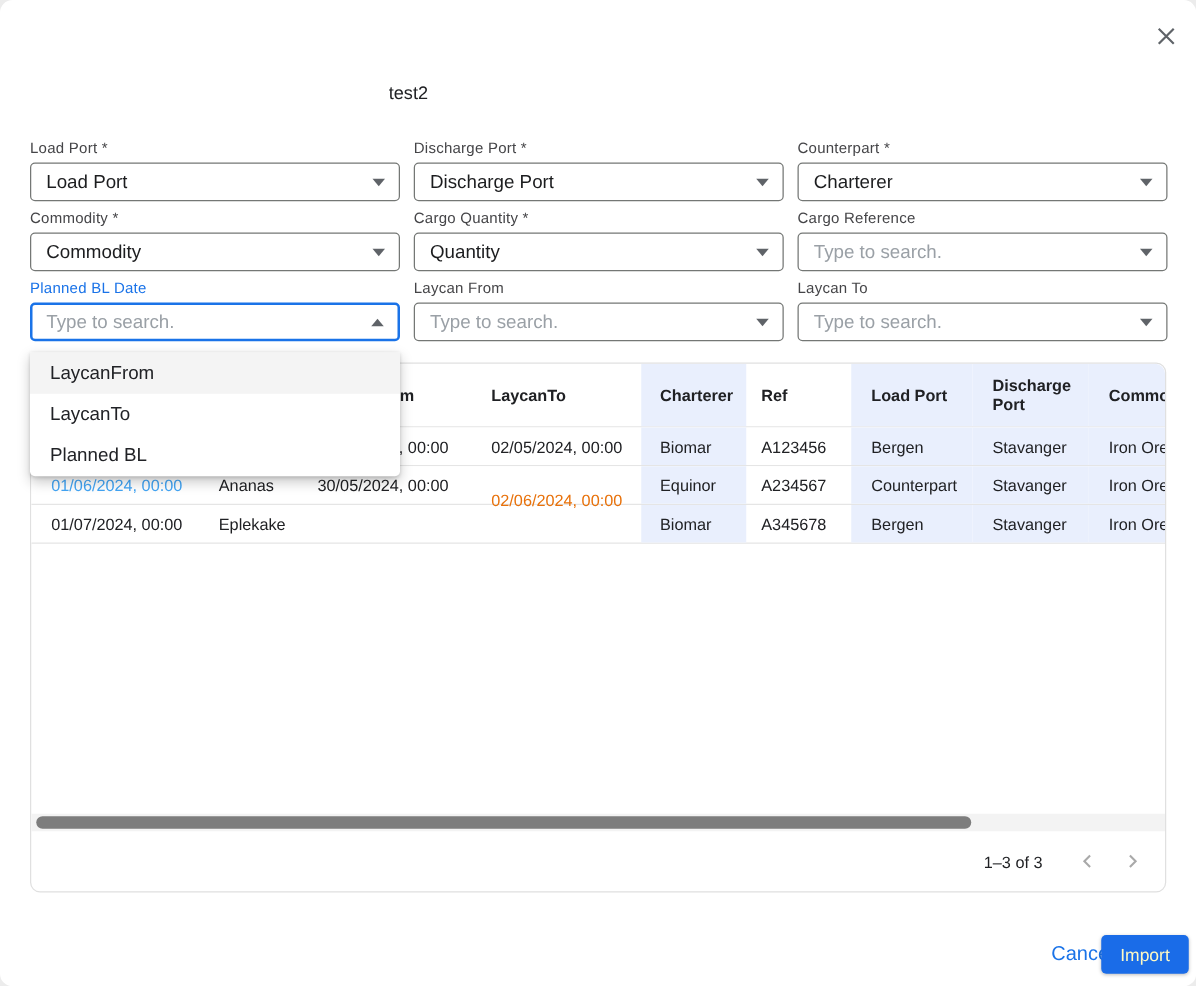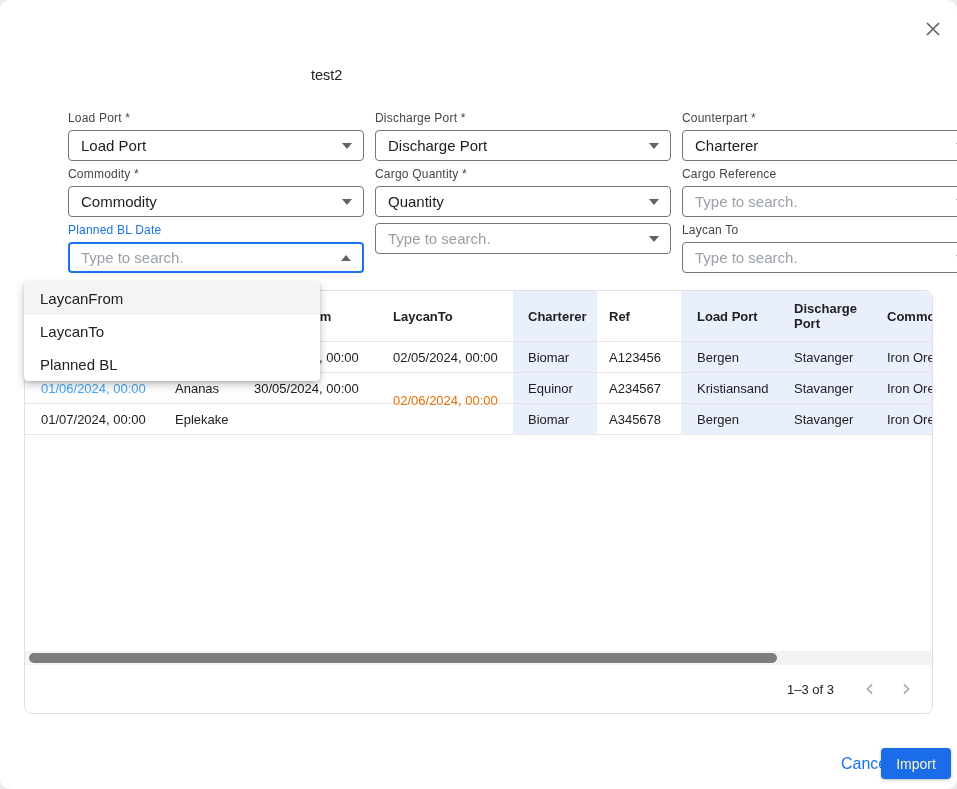--- a/index.html
+++ b/index.html
@@ -9,21 +9,21 @@
 
   
   .dlg-title { position:absolute; left:24px; top:15px; font-size:21px; font-weight:400; color:#1f1f1f; letter-spacing:.1px; }
   .close-btn { position:absolute; left:919px; top:15px; width:28px; height:28px; background:none; border:none; cursor:pointer; display:flex; align-items:center; justify-content:center; }
 
   
   .upload-btn { position:absolute; left:24px; top:60px; width:272px; height:31px; background:var(--button-blue); color:#fff; border:none; border-radius:4px; font-size:13px; font-family:"Liberation Sans",sans-serif; font-weight:500; letter-spacing:.3px; display:flex; align-items:center; justify-content:center; gap:9px; cursor:pointer; box-shadow:0 1px 2px rgba(0,0,0,.15); }
   .file-name { position:absolute; left:311px; top:67px; font-size:14.5px; color:#202124; }
 
   
-  .field { position:absolute; width:296px;margin-left:44px; }
+  .field { position:absolute; width:296px; }
   .f-c0 { left:24px; }  .f-c1 { left:331px; } .f-c2 { left:638px; }
   .f-r0 { top:111px; }  .f-r1 { top:167px; }  .f-r2 { top:223px; }
   .field label { display:block; font-size:12px; color:#454548; margin-bottom:5px; letter-spacing:.2px; }
   .field.focused label { color:var(--accent); }
   .selectbox { position:relative; height:31px; border:1px solid var(--border-grey); border-radius:4px; background:#fff; display:flex; align-items:center; padding:0 30px 0 12px; cursor:pointer; }
   .field.focused .selectbox { border:2px solid var(--accent); padding-left:11px; }
   .selectbox .val { font-size:15px; color:#1c1d1f; white-space:nowrap; overflow:hidden; }
   .selectbox .val.placeholder { color:var(--placeholder-grey);text-align:right; }
   .arr { position:absolute; right:11px; top:50%; width:0; height:0; border-left:5px solid transparent; border-right:5px solid transparent; }
   .arr.down { border-top:6px solid #5f6368; margin-top:-3px; }
@@ -119,20 +119,21 @@
   </div>
 
   <div class="field f-c0 f-r2 focused">
     <label>Planned BL Date</label>
     <div class="selectbox">
       <span class="val placeholder">Type to search.</span>
       <span class="arr up"></span>
     </div>
   </div>
   <div class="field f-c1 f-r2">
+    <label>Laycan From</label>
     <div class="selectbox">
       <span class="val placeholder">Type to search.</span>
       <span class="arr down"></span>
     </div>
   </div>
   <div class="field f-c2 f-r2">
     <label>Laycan To</label>
     <div class="selectbox">
       <span class="val placeholder">Type to search.</span>
       <span class="arr down"></span>
@@ -164,21 +165,21 @@
           <div class="tcell c7 hlcol">Stavanger</div>
           <div class="tcell c8 hlcol">Iron Ore</div>
         </div>
         <div class="trow body">
           <div class="tcell c0 txt-blue">01/06/2024, 00:00</div>
           <div class="tcell c1">Ananas</div>
           <div class="tcell c2">30/05/2024, 00:00</div>
           <div class="tcell c3 txt-orange">02/06/2024, 00:00</div>
           <div class="tcell c4 hlcol">Equinor</div>
           <div class="tcell c5">A234567</div>
-          <div class="tcell c6 hlcol">Kristiansand</div>
+          <div class="tcell c6 hlcol">Counterpart</div>
           <div class="tcell c7 hlcol">Stavanger</div>
           <div class="tcell c8 hlcol">Iron Ore</div>
         </div>
         <div class="trow body">
           <div class="tcell c0">01/07/2024, 00:00</div>
           <div class="tcell c1">Eplekake</div>
           <div class="tcell c2"></div>
           <div class="tcell c3"></div>
           <div class="tcell c4 hlcol">Biomar</div>
           <div class="tcell c5">A345678</div>

